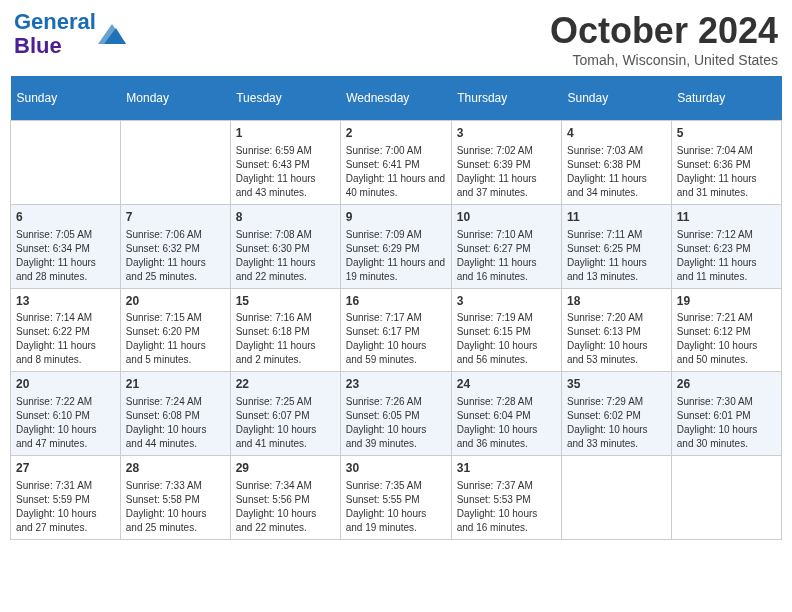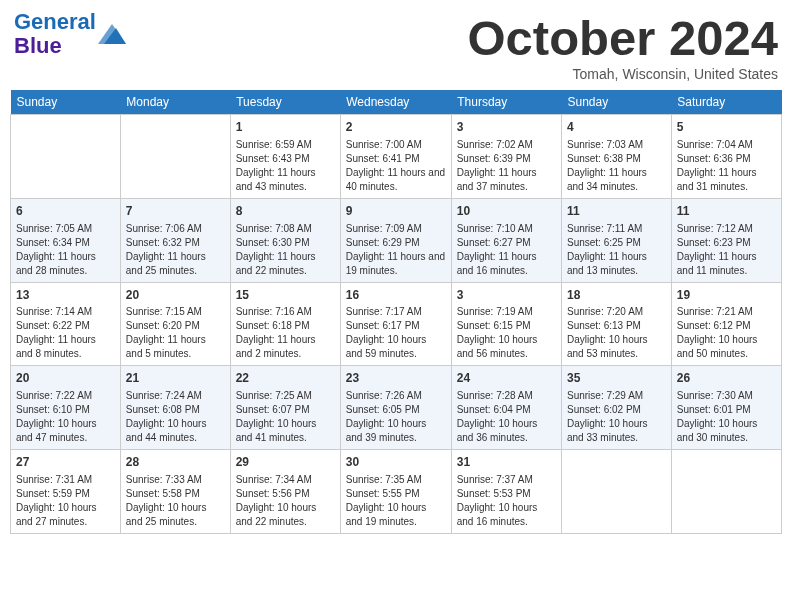--- a/index.html
+++ b/index.html
@@ -32,38 +32,38 @@
     }
     .logo-icon {
       width: 28px;
       height: 20px;
       margin-left: 2px;
     }
     .title-block {
       text-align: right;
     }
     .month-title {
-      font-size: 49px;
+      font-size: 36px;
       font-weight: bold;
       color: #333;
     }
     .location {
       font-size: 14px;
       color: #555;
     }
     table {
       width: 100%;
       border-collapse: collapse;
       font-size: 10.5px;
     }
     th {
       background-color: #2979c0;
       color: #fff;
       text-align: left;
-      padding: 5px 6px;
+      padding: 15px 6px;
       font-size: 12px;
       font-weight: normal;
     }
     td {
       border: 1px solid #ccc;
       vertical-align: top;
       padding: 4px 5px;
       height: 80px;
       width: 113px;
       color: #333;

